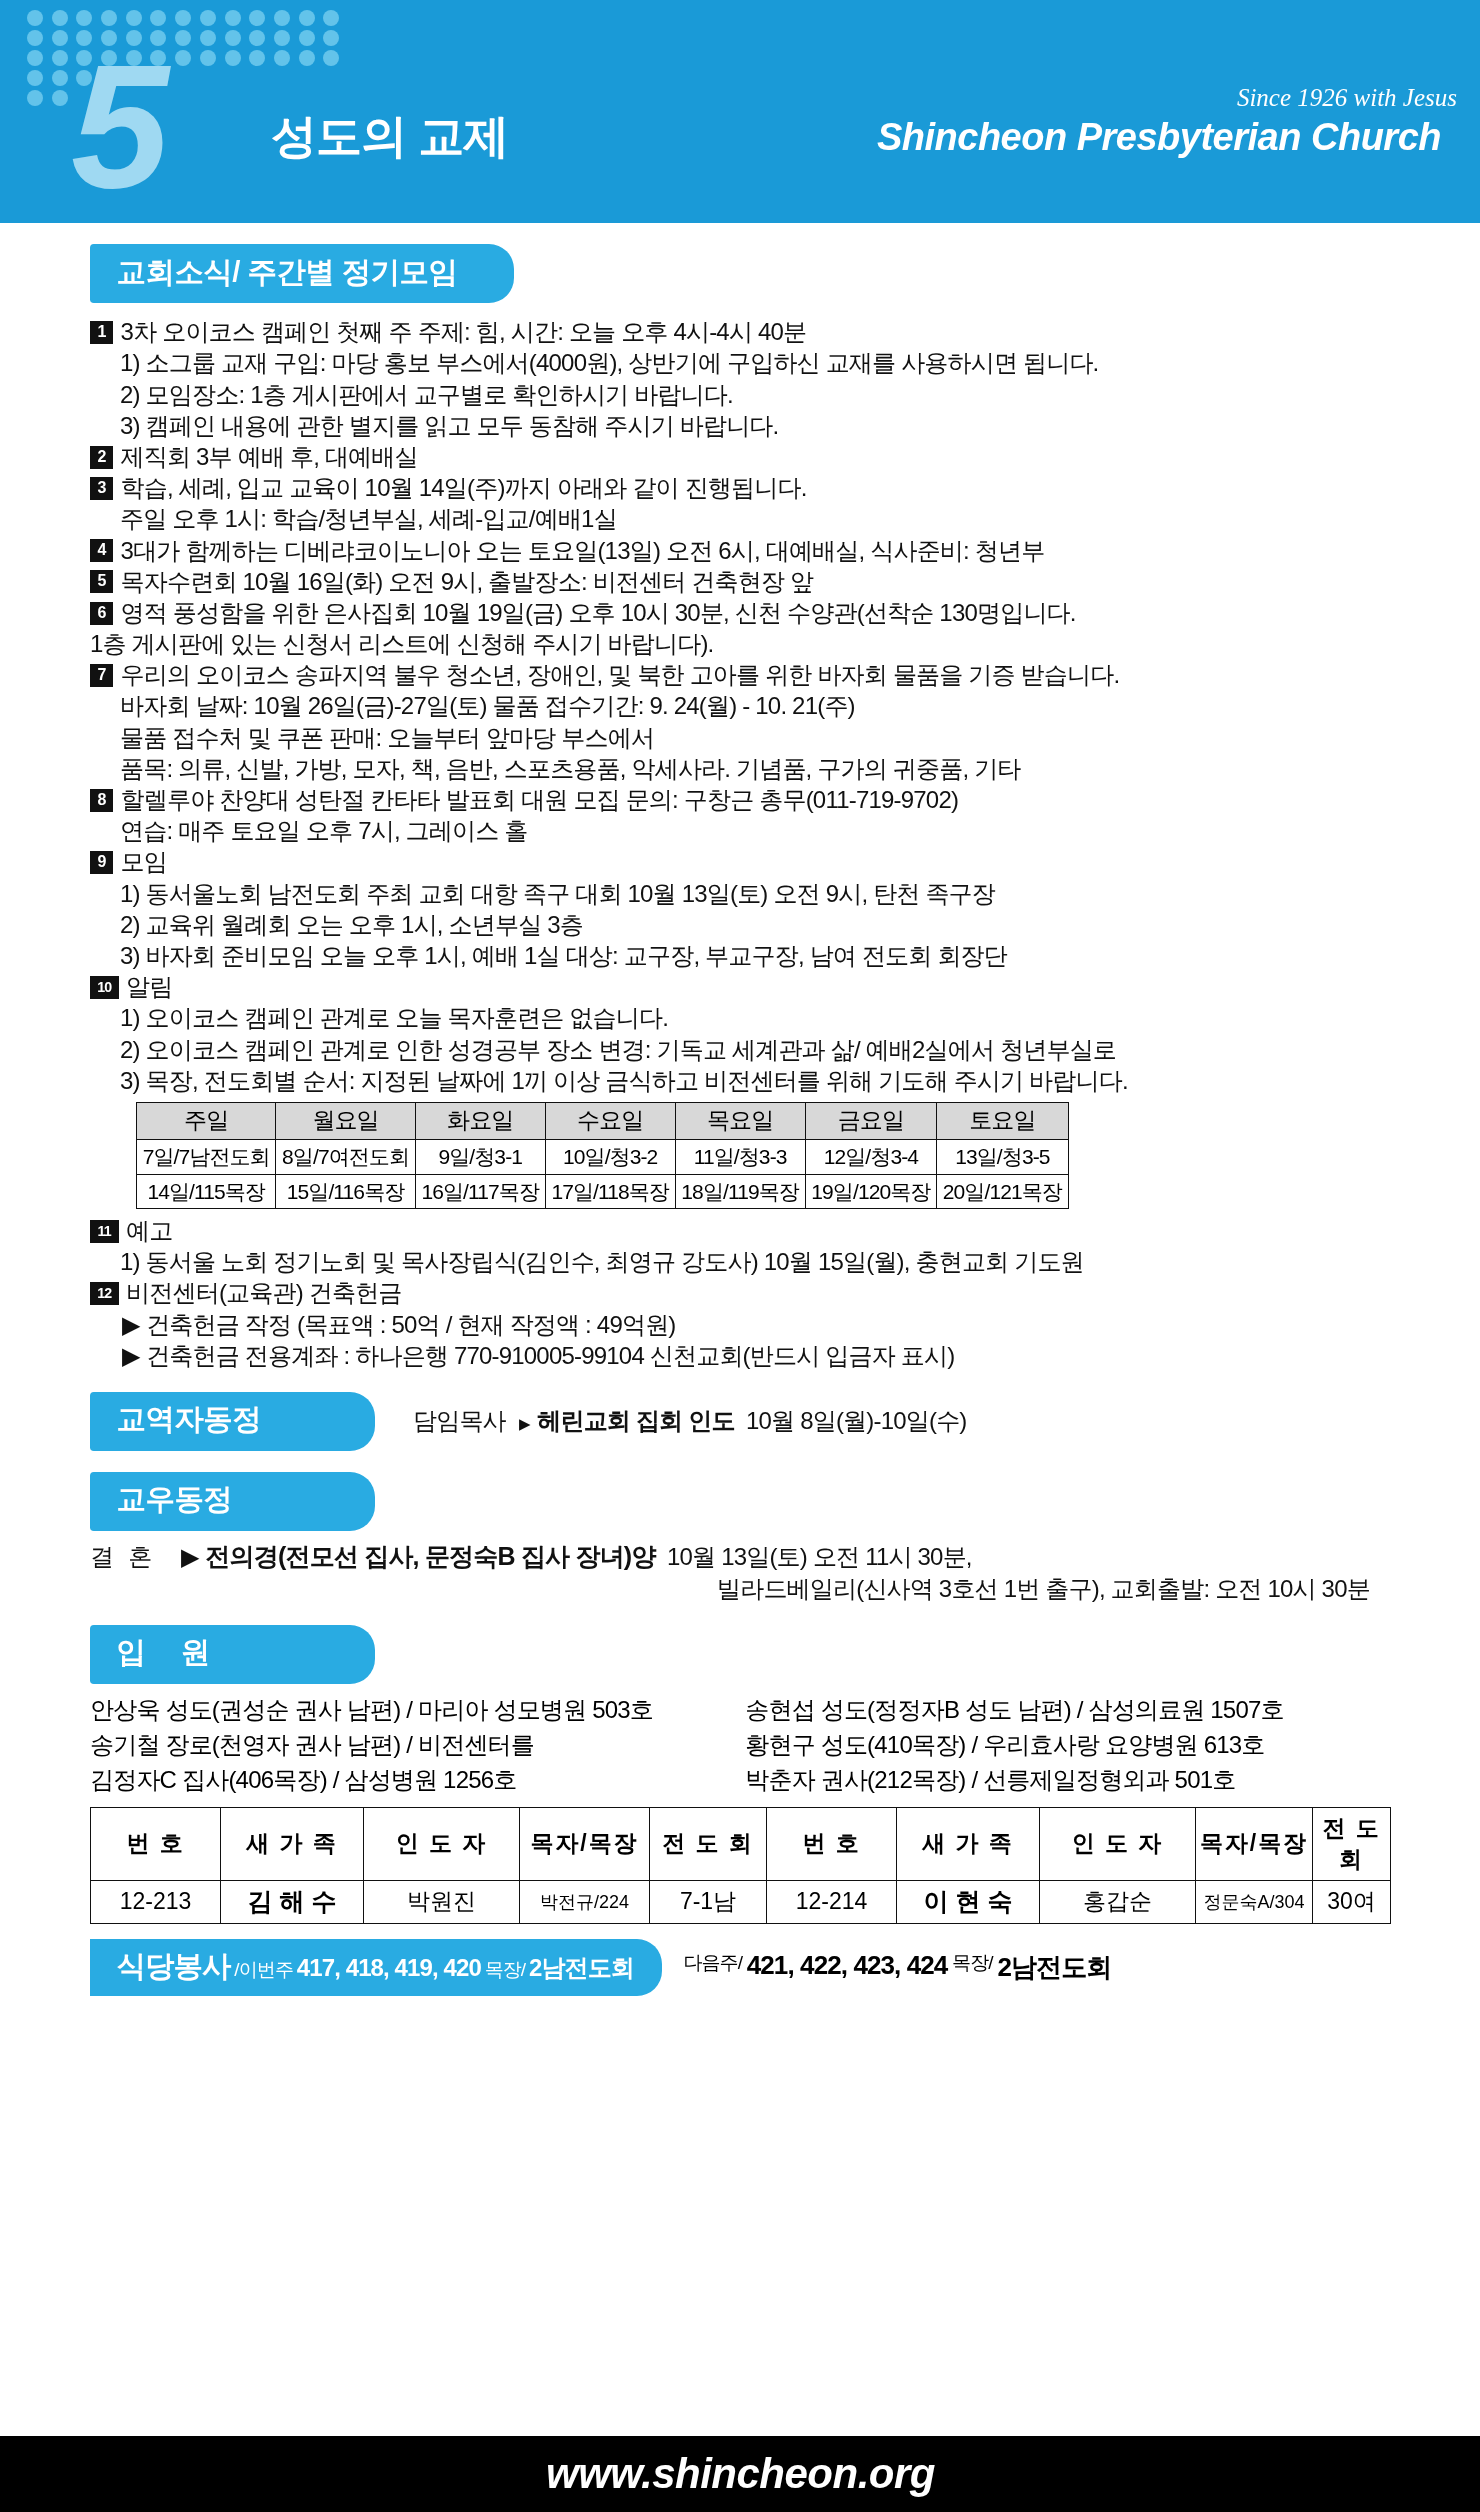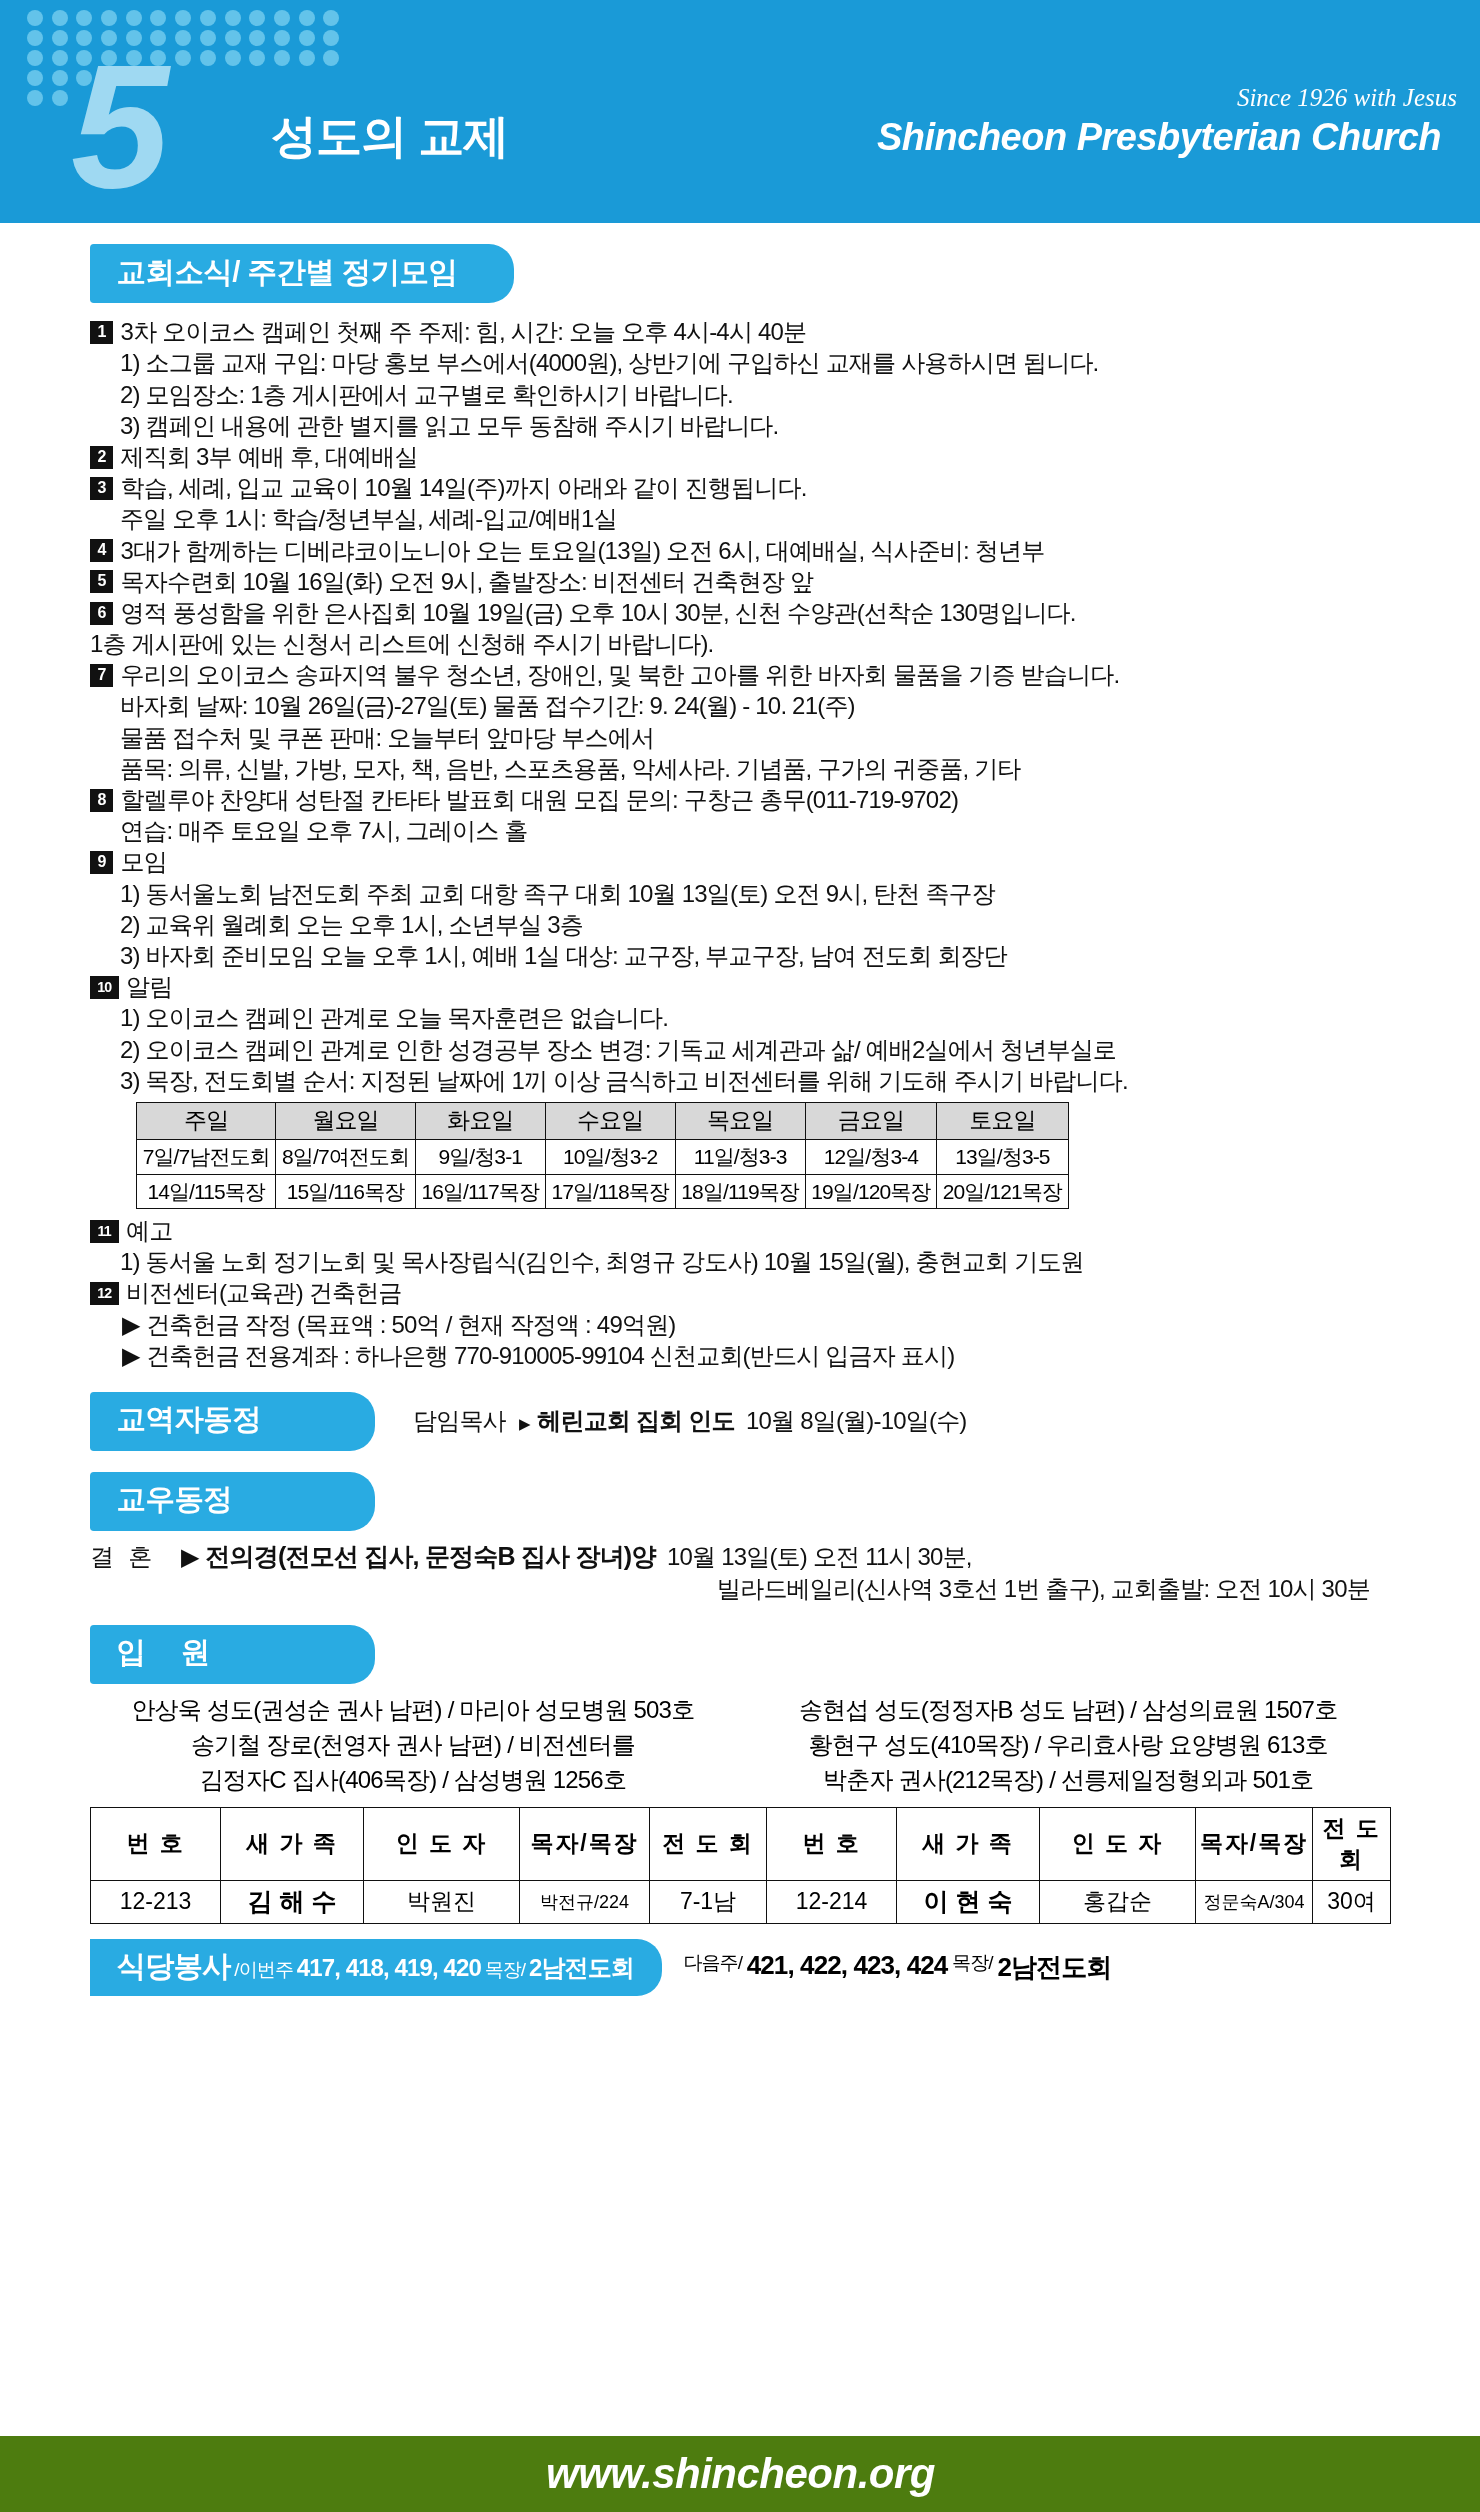--- a/index.html
+++ b/index.html
@@ -98,21 +98,21 @@
     background:#fff;
   }
   table.grid th { background:#d8d8d8; font-weight:normal; font-size:23px; }
   table.grid td { font-size:21px; }
 
   
   .inlinerow { display:flex; align-items:baseline; }
   .arrow { color:#111; margin:0 6.6px 0 1.9px; }
   .bold { font-weight:bold; }
 
-  .twocol { display:flex; gap:9.5px; font-size:24px; line-height:1.45; letter-spacing:-0.8px;text-align:center; }
+  .twocol { display:flex; gap:9.5px; font-size:24px; line-height:1.45; letter-spacing:-0.8px; }
   .twocol > div { width:50%; }
 
   
   table.members {
     border-collapse:collapse;
     width:100%;
     font-size:23px;
     margin-top:9.5px;
   }
   table.members th, table.members td {
@@ -137,21 +137,21 @@
   .mealpill .mid { font-size:24px; font-weight:bold; }
   .mealpill .sm { font-size:19px; }
   .mealnext { margin-left:21px; display:flex; align-items:flex-start; gap:4.7px; letter-spacing:-0.9px;}
   .mealnext .lbl { font-size:19px; }
   .mealnext .big { font-size:26px; font-weight:bold; }
   .mealnext .sm { font-size:19px; }
 
   
   .footer {
     position:absolute; left:0; top:2436px; width:1481px; height:76px;
-    background:#4d7c0f; color:#fff;
+    background:#000000; color:#fff;
     display:flex; align-items:center; justify-content:center;
   }
   .footer span {
     font-size:42px; font-weight:bold; font-style:italic; letter-spacing:-0.5px;
   }
   .mt6{margin-top:5.7px}.mt10{margin-top:9.5px}.mt14{margin-top:13.3px}
 </style>
 </head>
 <body>
 

